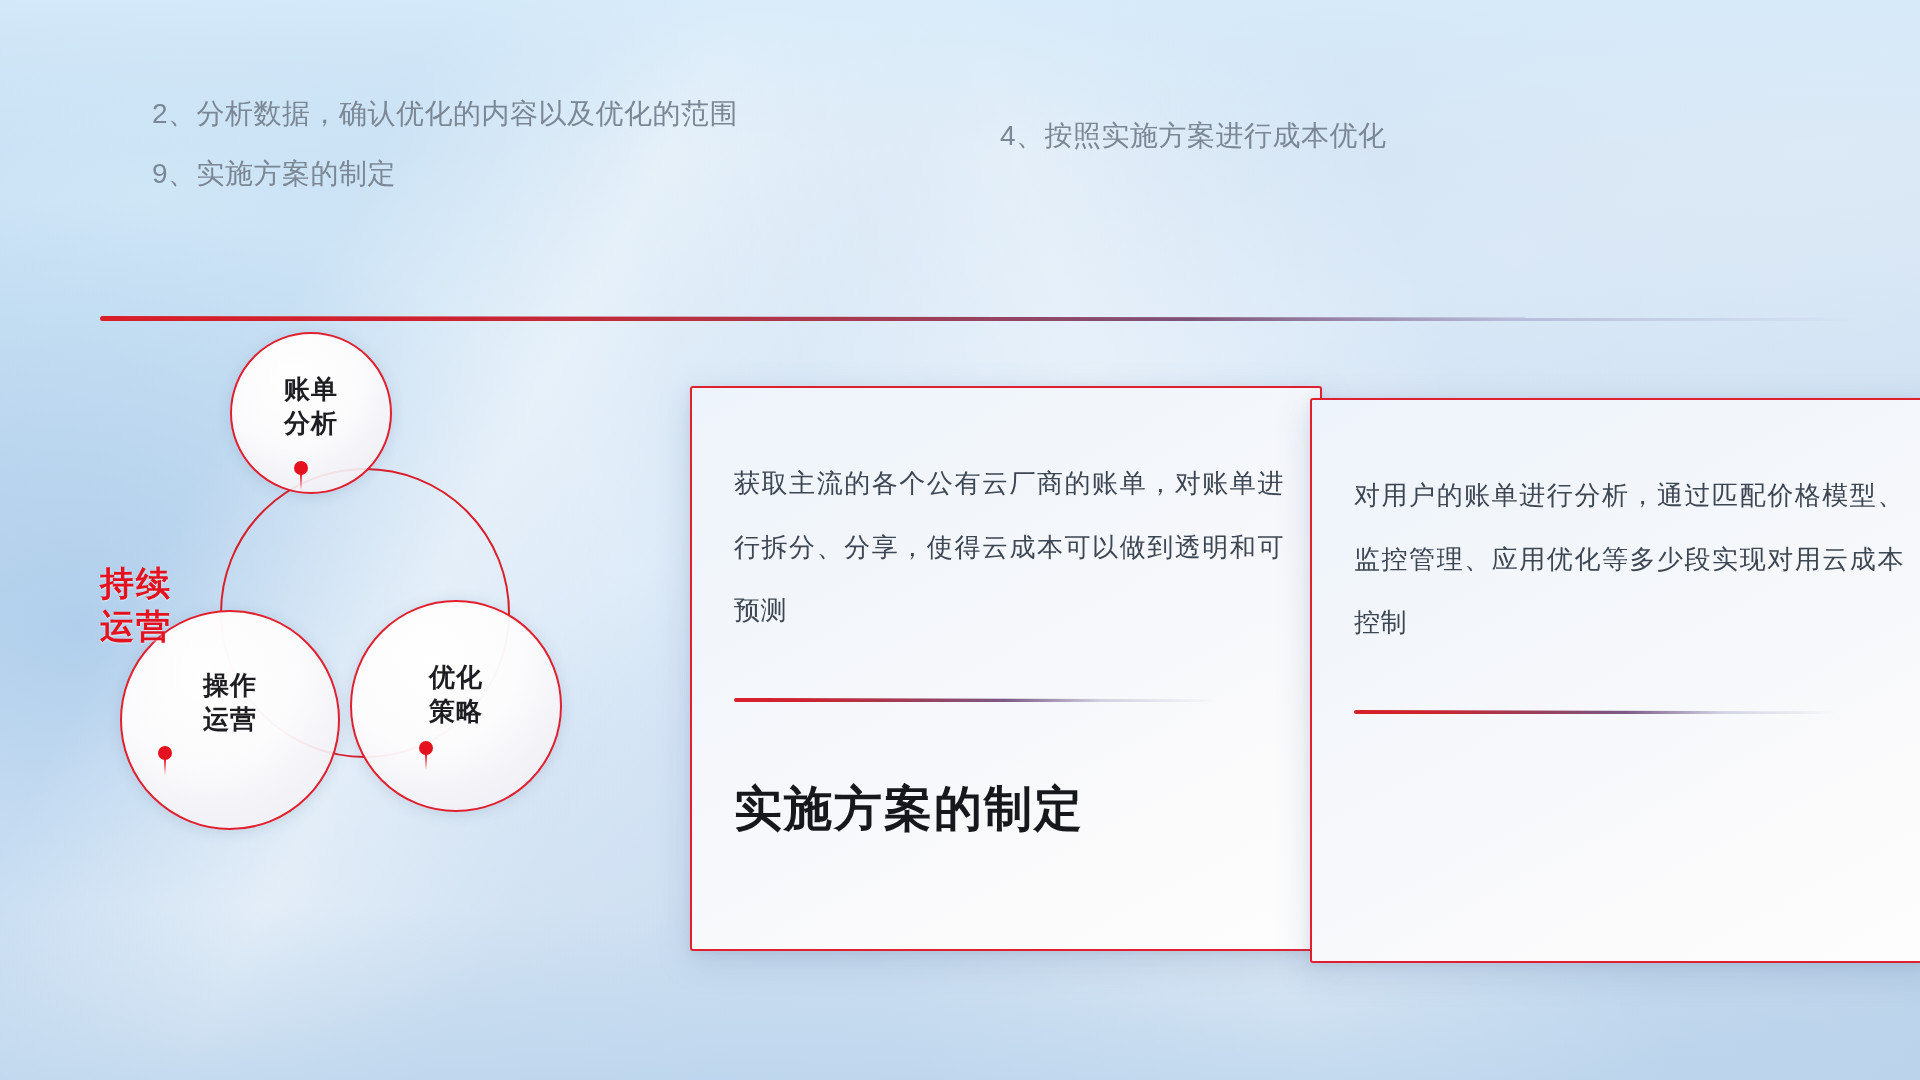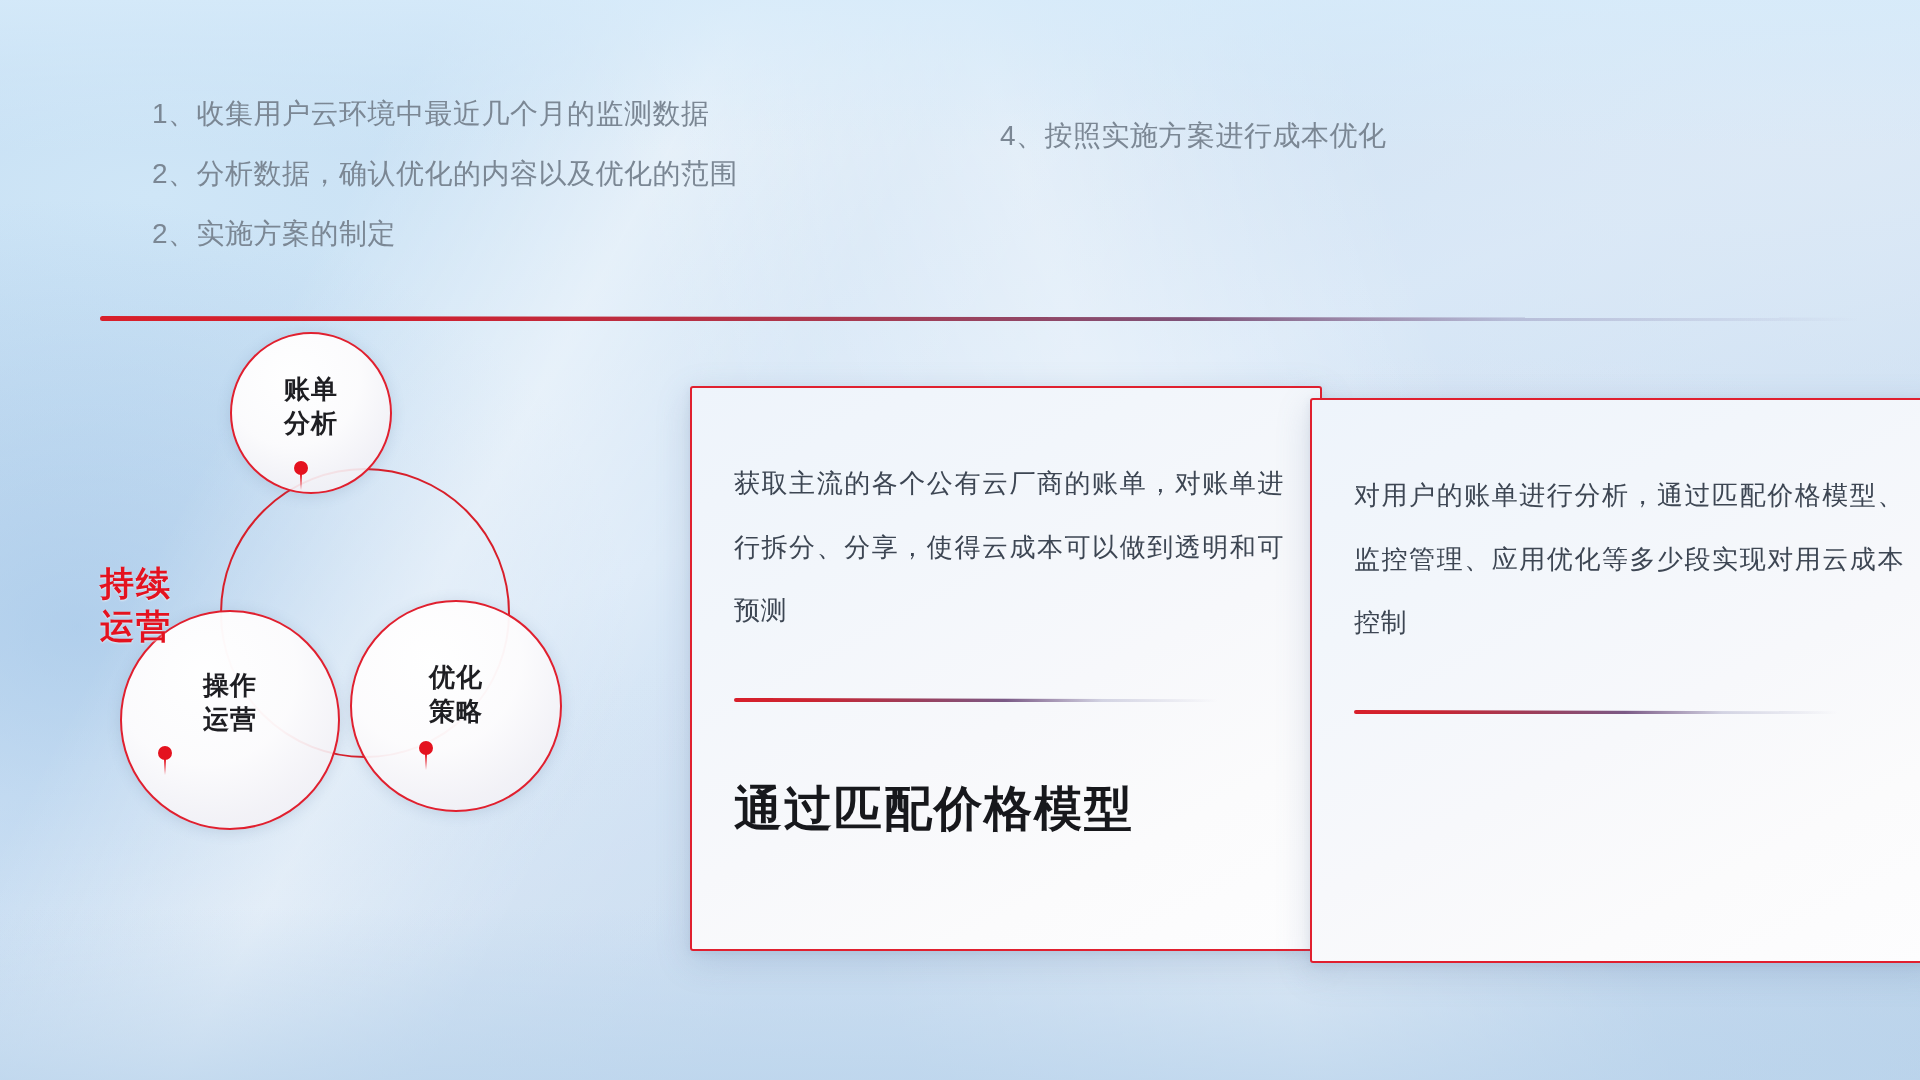--- a/index.html
+++ b/index.html
@@ -135,23 +135,22 @@
   <div class="bg-layer bg-warm"></div>
   <div class="bg-layer bg-sheen1"></div>
   <div class="bg-layer bg-sheen2"></div>
   <div class="bg-layer bg-top"></div>
   <div class="bg-layer bg-bottomfade"></div>
 </div>
 
 <div id="process">
 
   <div class="pcol pcol-left">
-    <div class="pitem">1、收集用户云环境中最近几个月的监测数据</div>
     <div class="pitem">2、分析数据，确认优化的内容以及优化的范围</div>
-    <div class="pitem">2、实施方案的制定</div>
+    <div class="pitem">9、实施方案的制定</div>
   </div>
 
   <div class="pcol pcol-right">
     <div class="pitem">4、按照实施方案进行成本优化</div>
   </div>
 
 </div>
 
 <div id="top-divider"></div>
 
@@ -194,21 +193,21 @@
   <div class="vdot" style="left:319px; top:391px;"></div>
   <div class="vtick" style="left:325px; top:404px;"></div>
 
 </div>
 
 <div id="cards">
 
   <div class="card card-1">
     <div class="card-body">获取主流的各个公有云厂商的账单，对账单进行拆分、分享，使得云成本可以做到透明和可预测</div>
     <div class="card-div"></div>
-    <div class="card-title">通过匹配价格模型</div>
+    <div class="card-title">实施方案的制定</div>
   </div>
 
   <div class="card card-2">
     <div class="card-body">对用户的账单进行分析，通过匹配价格模型、监控管理、应用优化等多少段实现对用云成本控制</div>
     <div class="card-div"></div>
   </div>
 
 </div>
 
 </body></html>

